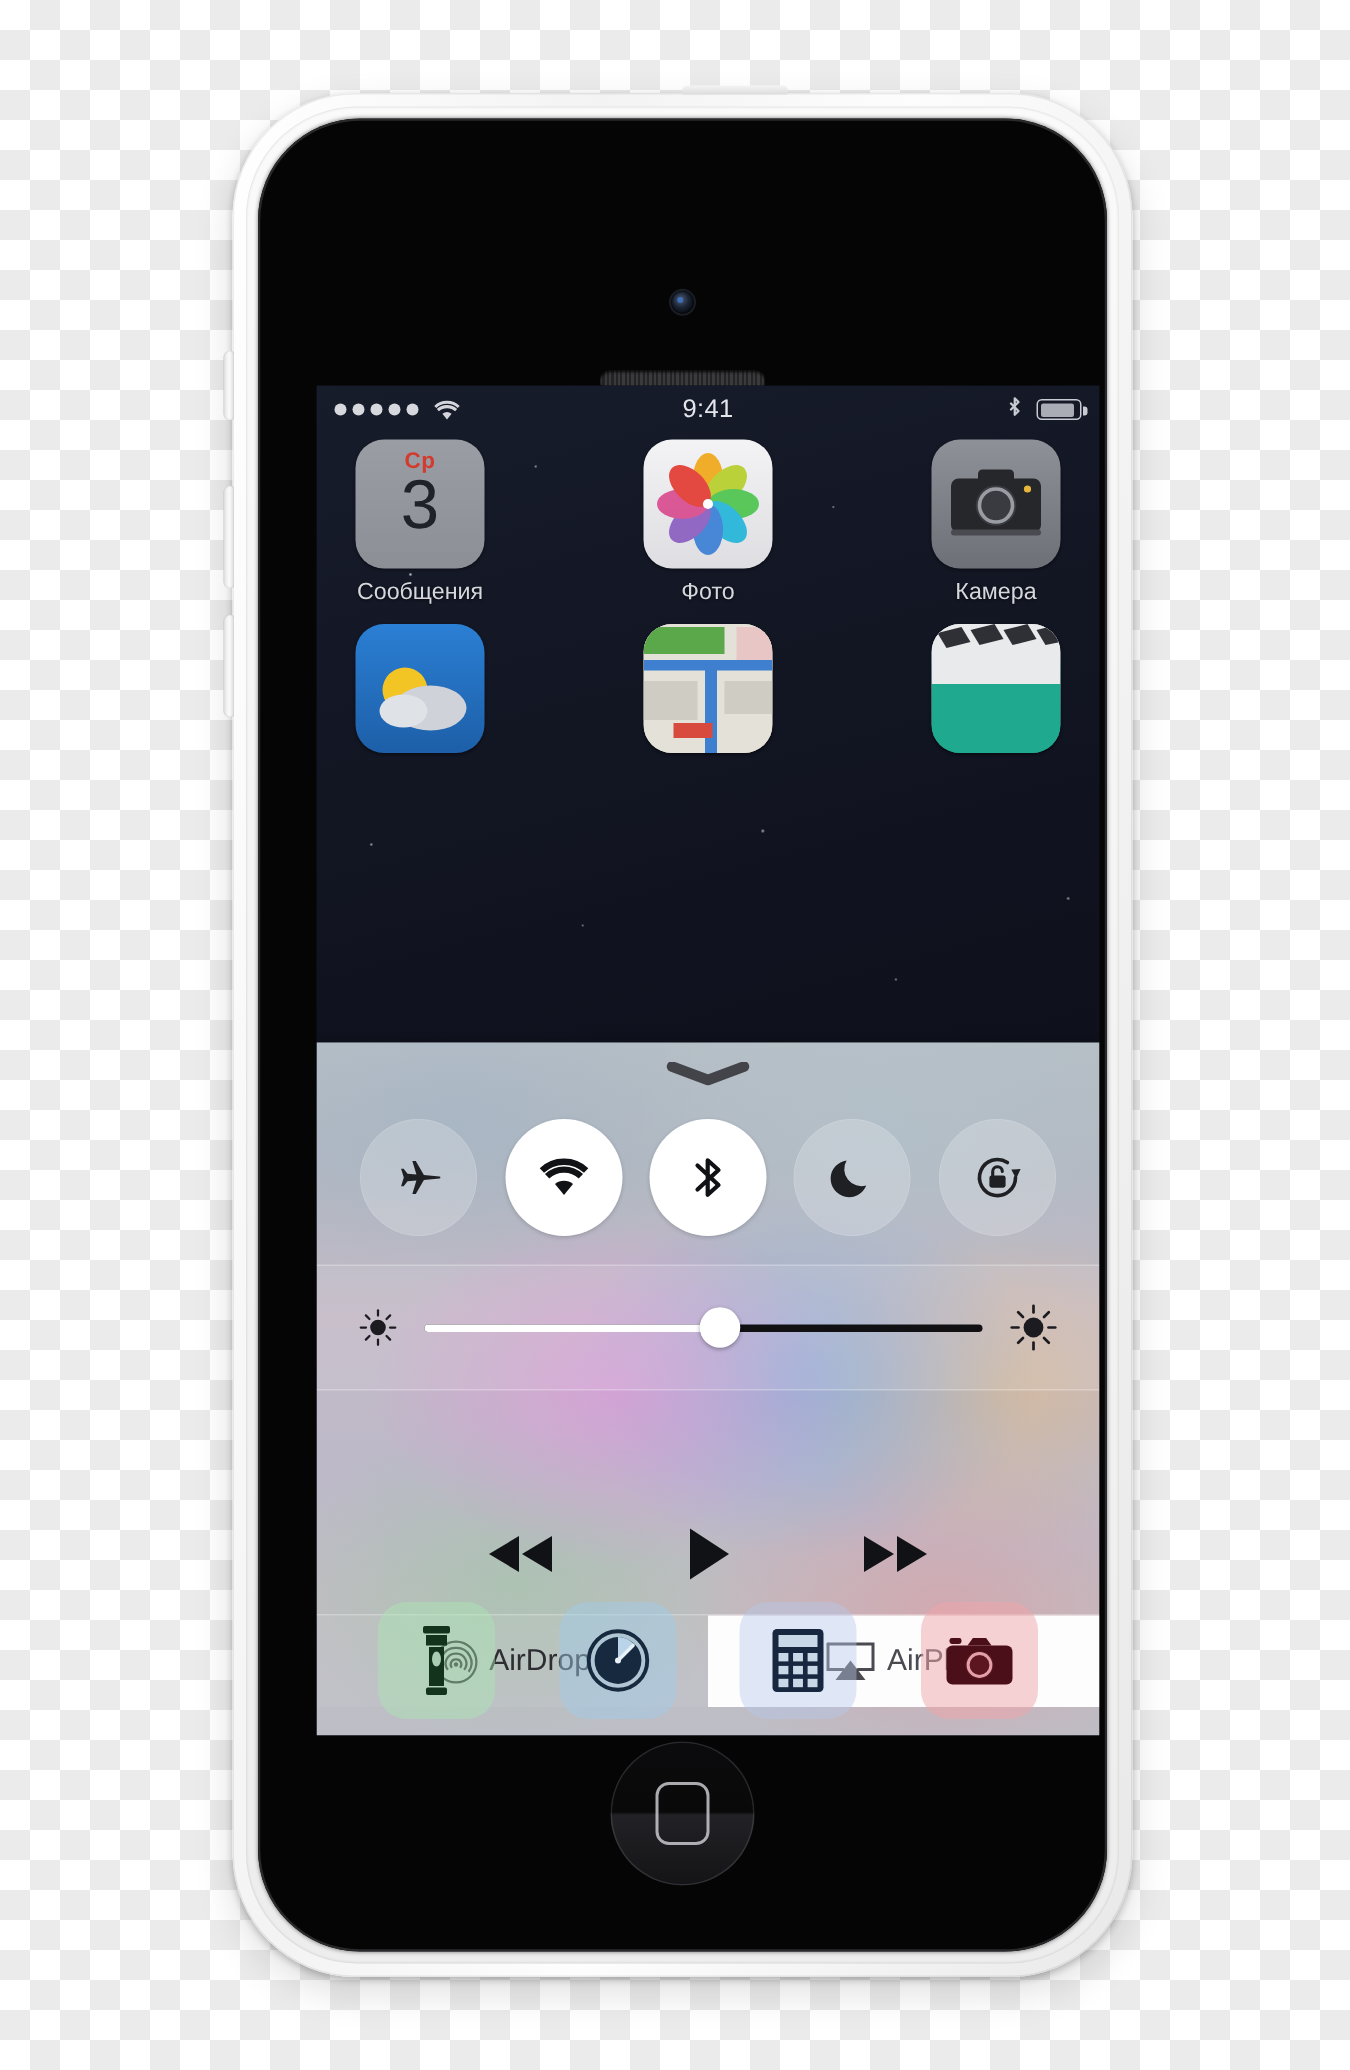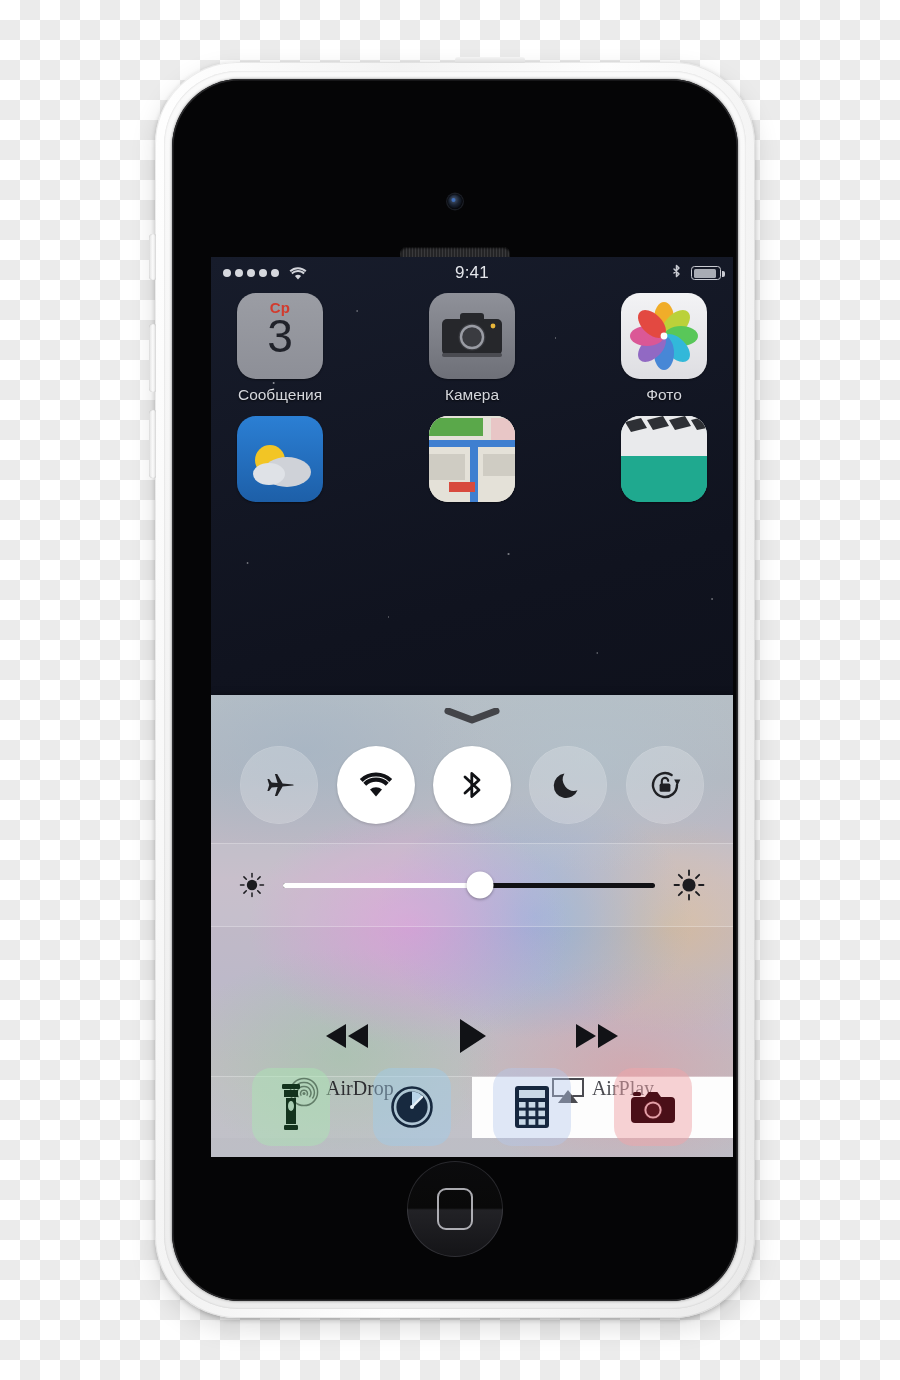--- a/index.html
+++ b/index.html
@@ -240,22 +240,22 @@
   }
   .media-btn { display:flex; align-items:center; justify-content:center; width:70px; height:52px; }
 
   
   #share-row {
     position:absolute; left:0; right:0; top:381px; height:62px;
     display:flex; align-items:stretch;
     border-top:1px solid rgba(255,255,255,.3);
   }
   .share-btn {
-    flex:1; display:flex; justify-content:center; gap:7px;
-    font-size:20px; color:#2e2e32;font-family:Liberation Serif, serif;
+    flex:1; display:flex; align-items:center; justify-content:center; gap:7px;
+    font-size:20px; color:#2e2e32;
   }
   #airdrop-btn { background:rgba(255,255,255,.06); }
   #airplay-btn { background:#fdfdfd; color:#4a4a50; }
 
   
   #shortcut-row {
     position:absolute; left:0; right:0; top:443px; height:19px;
   }
   #shortcuts {
     position:absolute; left:0; right:0; bottom:-4px; height:108px;
@@ -316,53 +316,53 @@
       <div id="icon-grid">
         <div class="icon-row">
 
 
           <div class="app">
             <div class="app-tile tile-calendar">
               <div class="cal-dow">Ср</div>
               <div class="cal-day">3</div>
             </div>
             <div class="app-label">Сообщения</div>
-          </div>
-
-          <div class="app">
-            <div class="app-tile tile-camera">
-              <svg width="86" height="86" viewBox="0 0 86 86">
-                <rect x="13" y="26" width="60" height="36" rx="5" fill="#26272b"></rect>
-                <rect x="31" y="20" width="24" height="9" rx="3" fill="#26272b"></rect>
-                <circle cx="43" cy="44" r="13.5" fill="#3a3b40"></circle>
-                <circle cx="43" cy="44" r="11" fill="none" stroke="#9a9ca4" stroke-width="2.4"></circle>
-                <circle cx="64" cy="33" r="2.4" fill="#e8b63a"></circle>
-                <rect x="13" y="60" width="60" height="4" rx="2" fill="#4a4b51"></rect>
-              </svg>
-            </div>
-            <div class="app-label">Камера</div>
           </div>
 
           <div class="app">
             <div class="app-tile tile-photos">
               <svg width="86" height="86" viewBox="0 0 86 86">
                 <g transform="translate(43,43)" opacity=".92">
                   <ellipse cx="0" cy="-17" rx="10" ry="17" fill="#f0a818"></ellipse>
                   <ellipse cx="0" cy="-17" rx="10" ry="17" fill="#b7cf2b" transform="rotate(45)"></ellipse>
                   <ellipse cx="0" cy="-17" rx="10" ry="17" fill="#4cc44c" transform="rotate(90)"></ellipse>
                   <ellipse cx="0" cy="-17" rx="10" ry="17" fill="#23b5d8" transform="rotate(135)"></ellipse>
                   <ellipse cx="0" cy="-17" rx="10" ry="17" fill="#3a7fd5" transform="rotate(180)"></ellipse>
                   <ellipse cx="0" cy="-17" rx="10" ry="17" fill="#8a5fc0" transform="rotate(225)"></ellipse>
                   <ellipse cx="0" cy="-17" rx="10" ry="17" fill="#d94b8f" transform="rotate(270)"></ellipse>
                   <ellipse cx="0" cy="-17" rx="10" ry="17" fill="#e23b32" transform="rotate(315)"></ellipse>
                   <circle cx="0" cy="0" r="3.4" fill="#ffffff"></circle>
                 </g>
               </svg>
             </div>
             <div class="app-label">Фото</div>
+          </div>
+
+          <div class="app">
+            <div class="app-tile tile-camera">
+              <svg width="86" height="86" viewBox="0 0 86 86">
+                <rect x="13" y="26" width="60" height="36" rx="5" fill="#26272b"></rect>
+                <rect x="31" y="20" width="24" height="9" rx="3" fill="#26272b"></rect>
+                <circle cx="43" cy="44" r="13.5" fill="#3a3b40"></circle>
+                <circle cx="43" cy="44" r="11" fill="none" stroke="#9a9ca4" stroke-width="2.4"></circle>
+                <circle cx="64" cy="33" r="2.4" fill="#e8b63a"></circle>
+                <rect x="13" y="60" width="60" height="4" rx="2" fill="#4a4b51"></rect>
+              </svg>
+            </div>
+            <div class="app-label">Камера</div>
           </div>
         </div>
 
         <div class="icon-row" style="margin-top:12px">
           <div class="app">
             <div class="app-tile tile-weather">
               <svg width="86" height="86" viewBox="0 0 86 86">
                 <circle cx="33" cy="44" r="15" fill="#f2c525"></circle>
                 <ellipse cx="50" cy="56" rx="24" ry="15" fill="#cfd2d8"></ellipse>
                 <ellipse cx="32" cy="58" rx="16" ry="11" fill="#dfe2e7"></ellipse>

